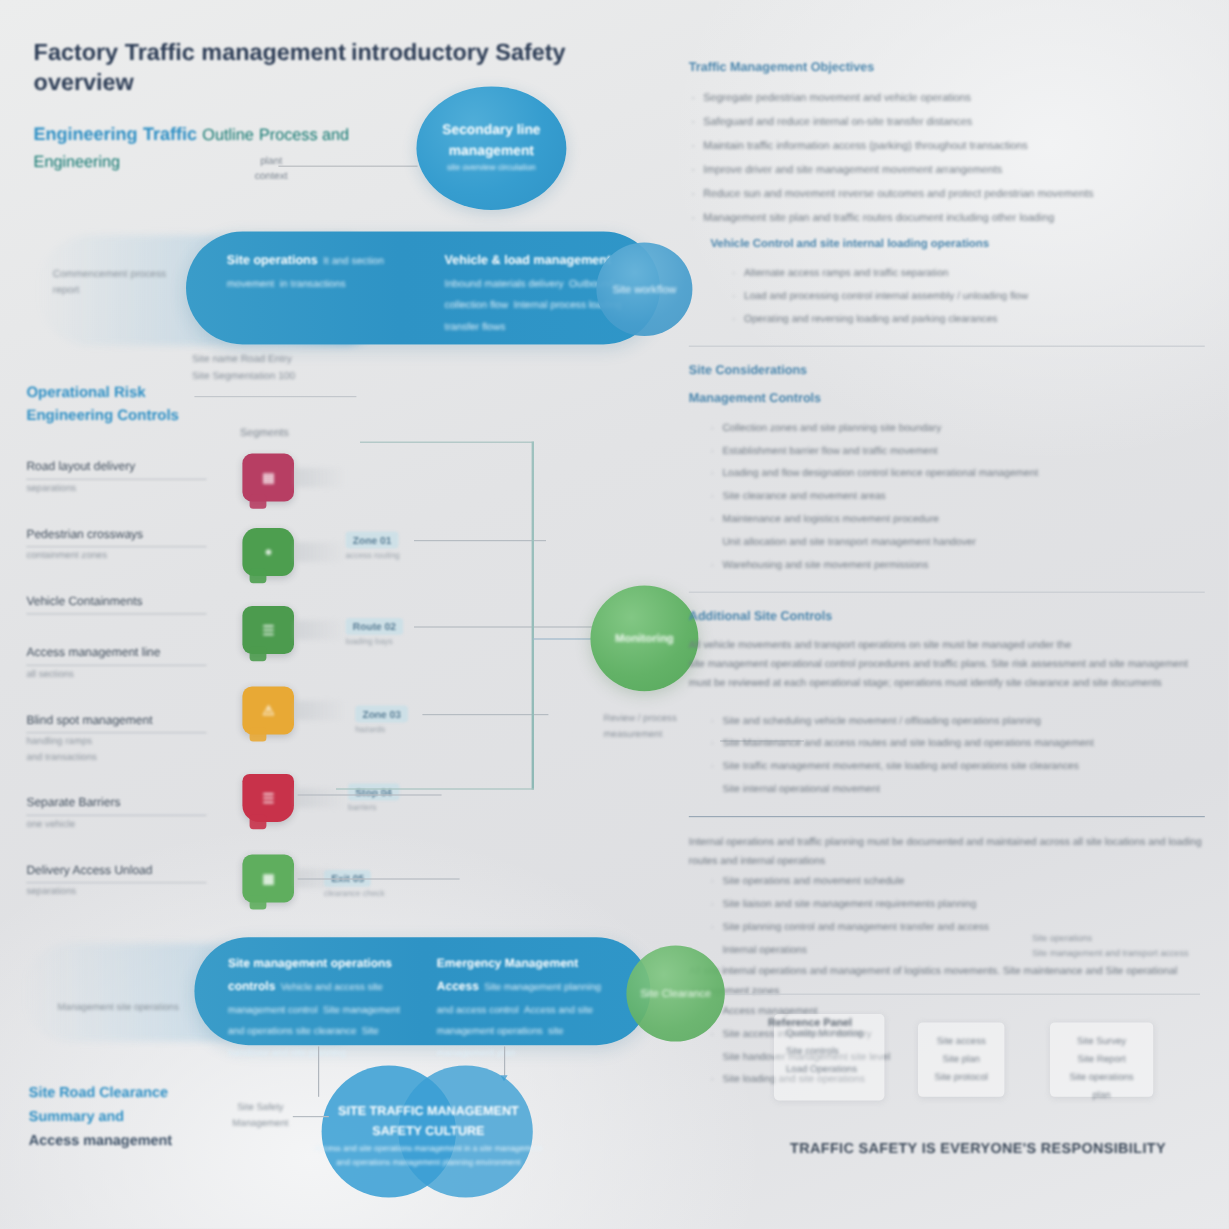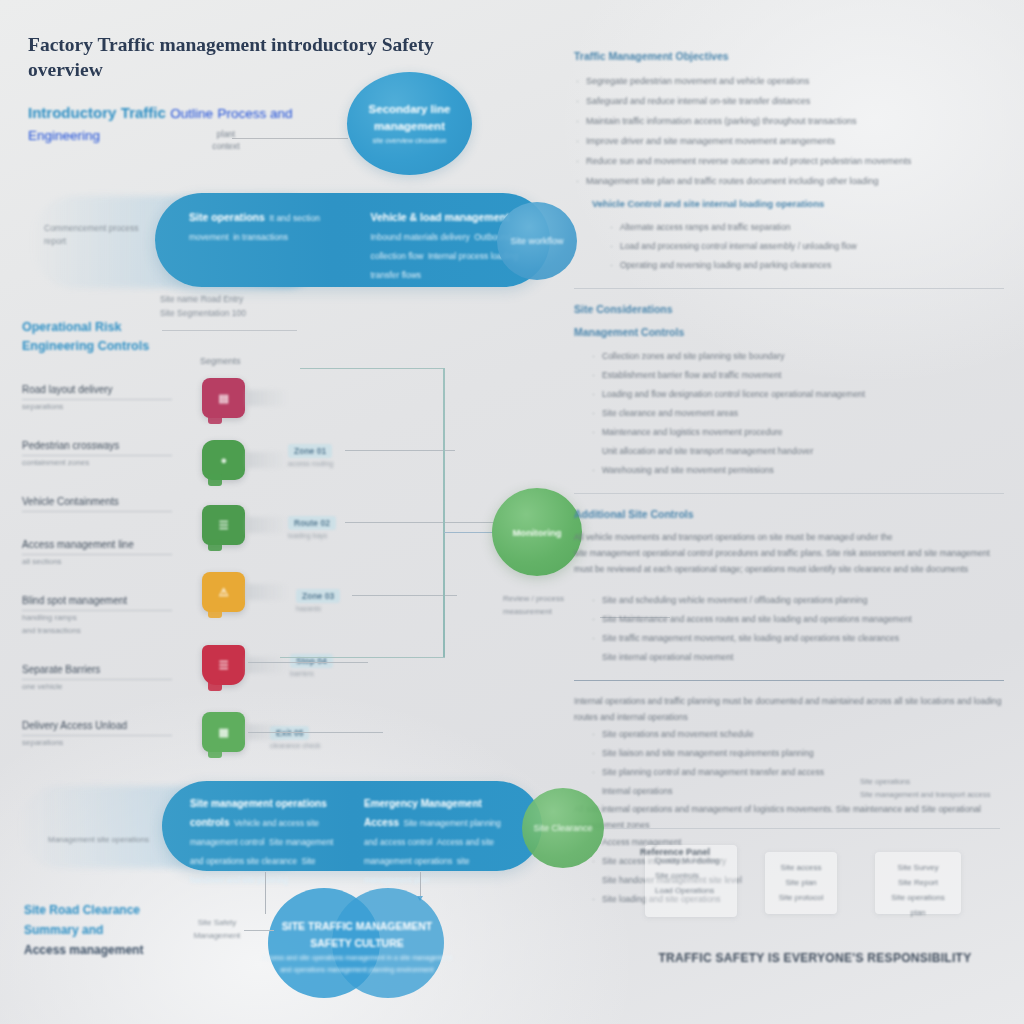--- a/index.html
+++ b/index.html
@@ -28,29 +28,29 @@
     background:radial-gradient(ellipse at center,#f2f3f4 0%,rgba(242,243,244,0) 72%);
     pointer-events:none;
   }
 
   
   #page-title {
     position:absolute; left:28px; top:32px; width:460px;
   }
   #page-title .line {
     font-size:19.5px; font-weight:bold; color:#2c3c55;
-    line-height:25px; filter:blur(0.75px);font-family:Liberation Serif, serif;
+    line-height:25px; filter:blur(0.75px);
   }
   #subhead { position:absolute; left:28px; top:101px; width:300px; }
   #subhead .s-blue {
     font-size:15px; font-weight:bold; color:#2e8fc4;
     line-height:23px; filter:blur(0.9px);
   }
   #subhead .s-dark {
-    font-size:13.5px; color:#1d4ed8; line-height:22px; filter:blur(0.95px);
+    font-size:13.5px; color:#0f766e; line-height:22px; filter:blur(0.95px);
   }
 
   
   #top-blue-circle {
     position:absolute; left:347px; top:72px; width:125px; height:103px;
     border-radius:50%;
     background:radial-gradient(circle at 38% 30%,#4fadd8 0%,#369dcf 55%,#2f93c6 100%);
     box-shadow:0 3px 12px rgba(40,110,150,.20);
     display:flex; flex-direction:column; align-items:center; justify-content:center;
     text-align:center;
@@ -270,21 +270,21 @@
 <div id="bg-grad-1"></div>
 <div id="bg-soft-blob"></div>
 <div id="bg-soft-blob2"></div>
 
 <div id="page-title">
   <span class="line">Factory Traffic management</span>
   <span class="line">introductory Safety overview</span>
 </div>
 
 <div id="subhead">
-  <span class="s-blue">Introductory</span>
+  <span class="s-blue">Engineering</span>
   <span class="s-blue">Traffic</span>
   <span class="s-dark">Outline</span>
   <span class="s-dark">Process and Engineering</span>
 </div>
 
 <div id="connector-top"></div>
 <div id="connector-top-label">
   <span>plant</span>
   <span>context</span>
 </div>

